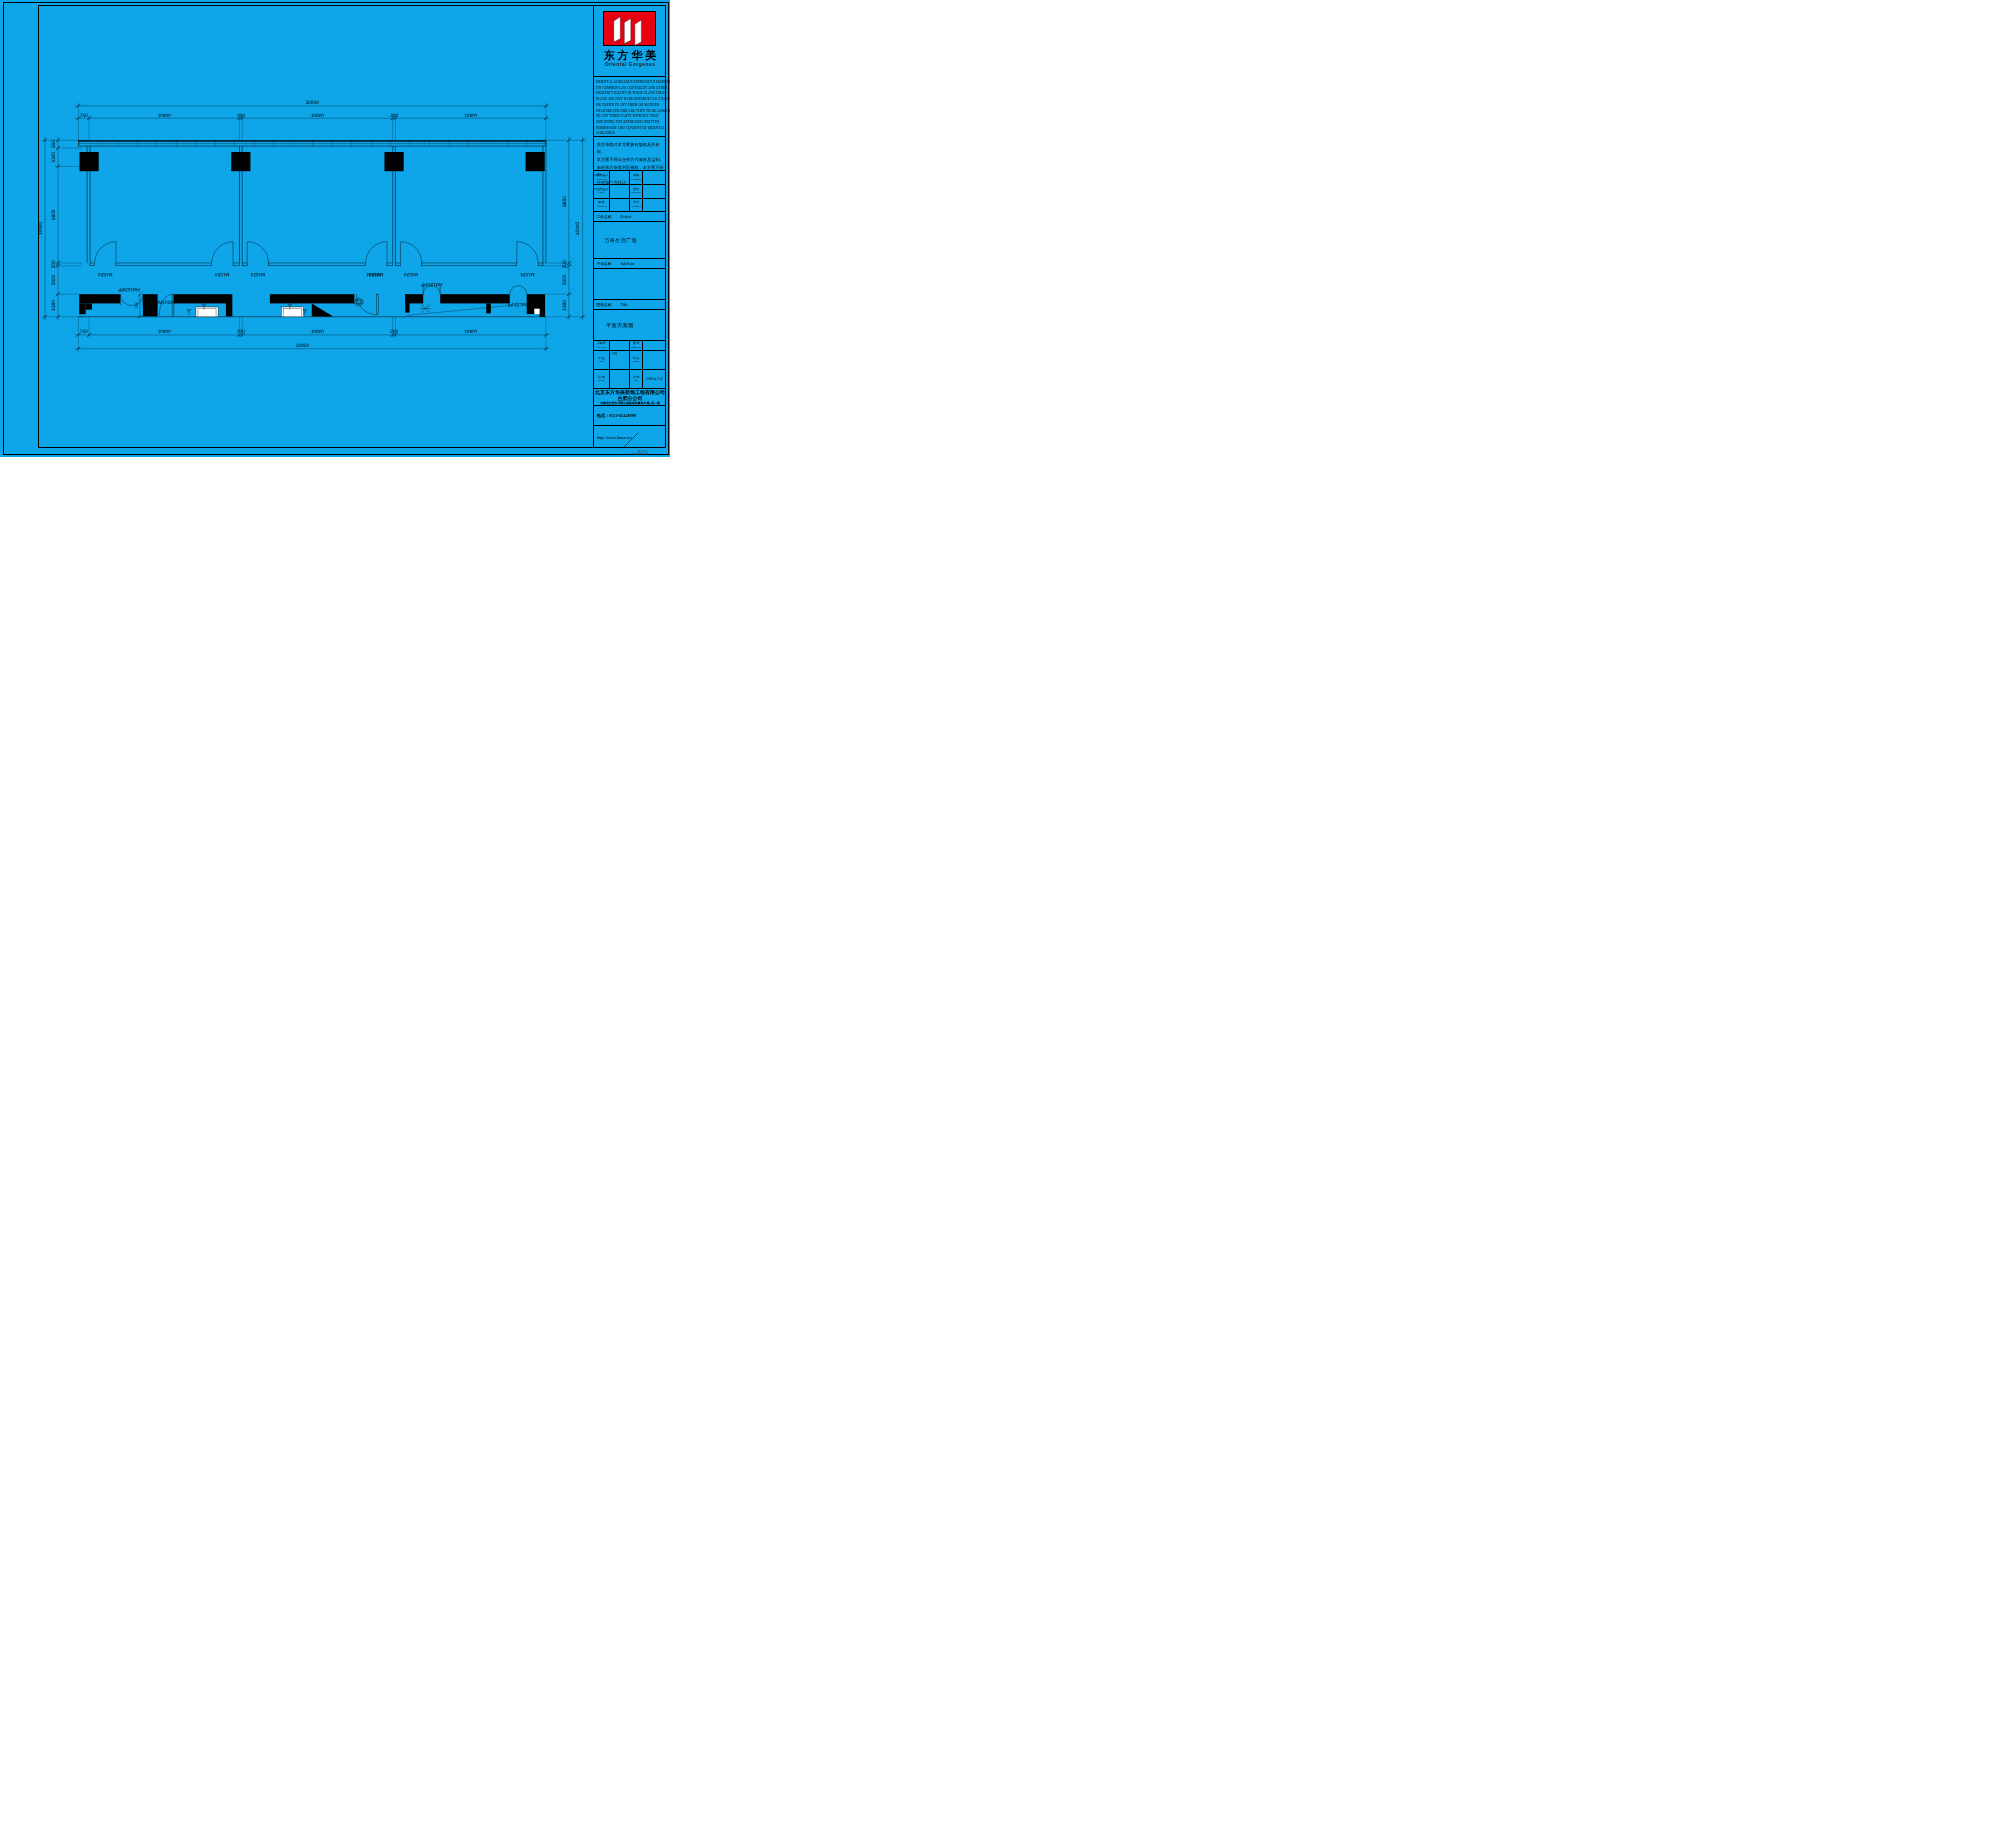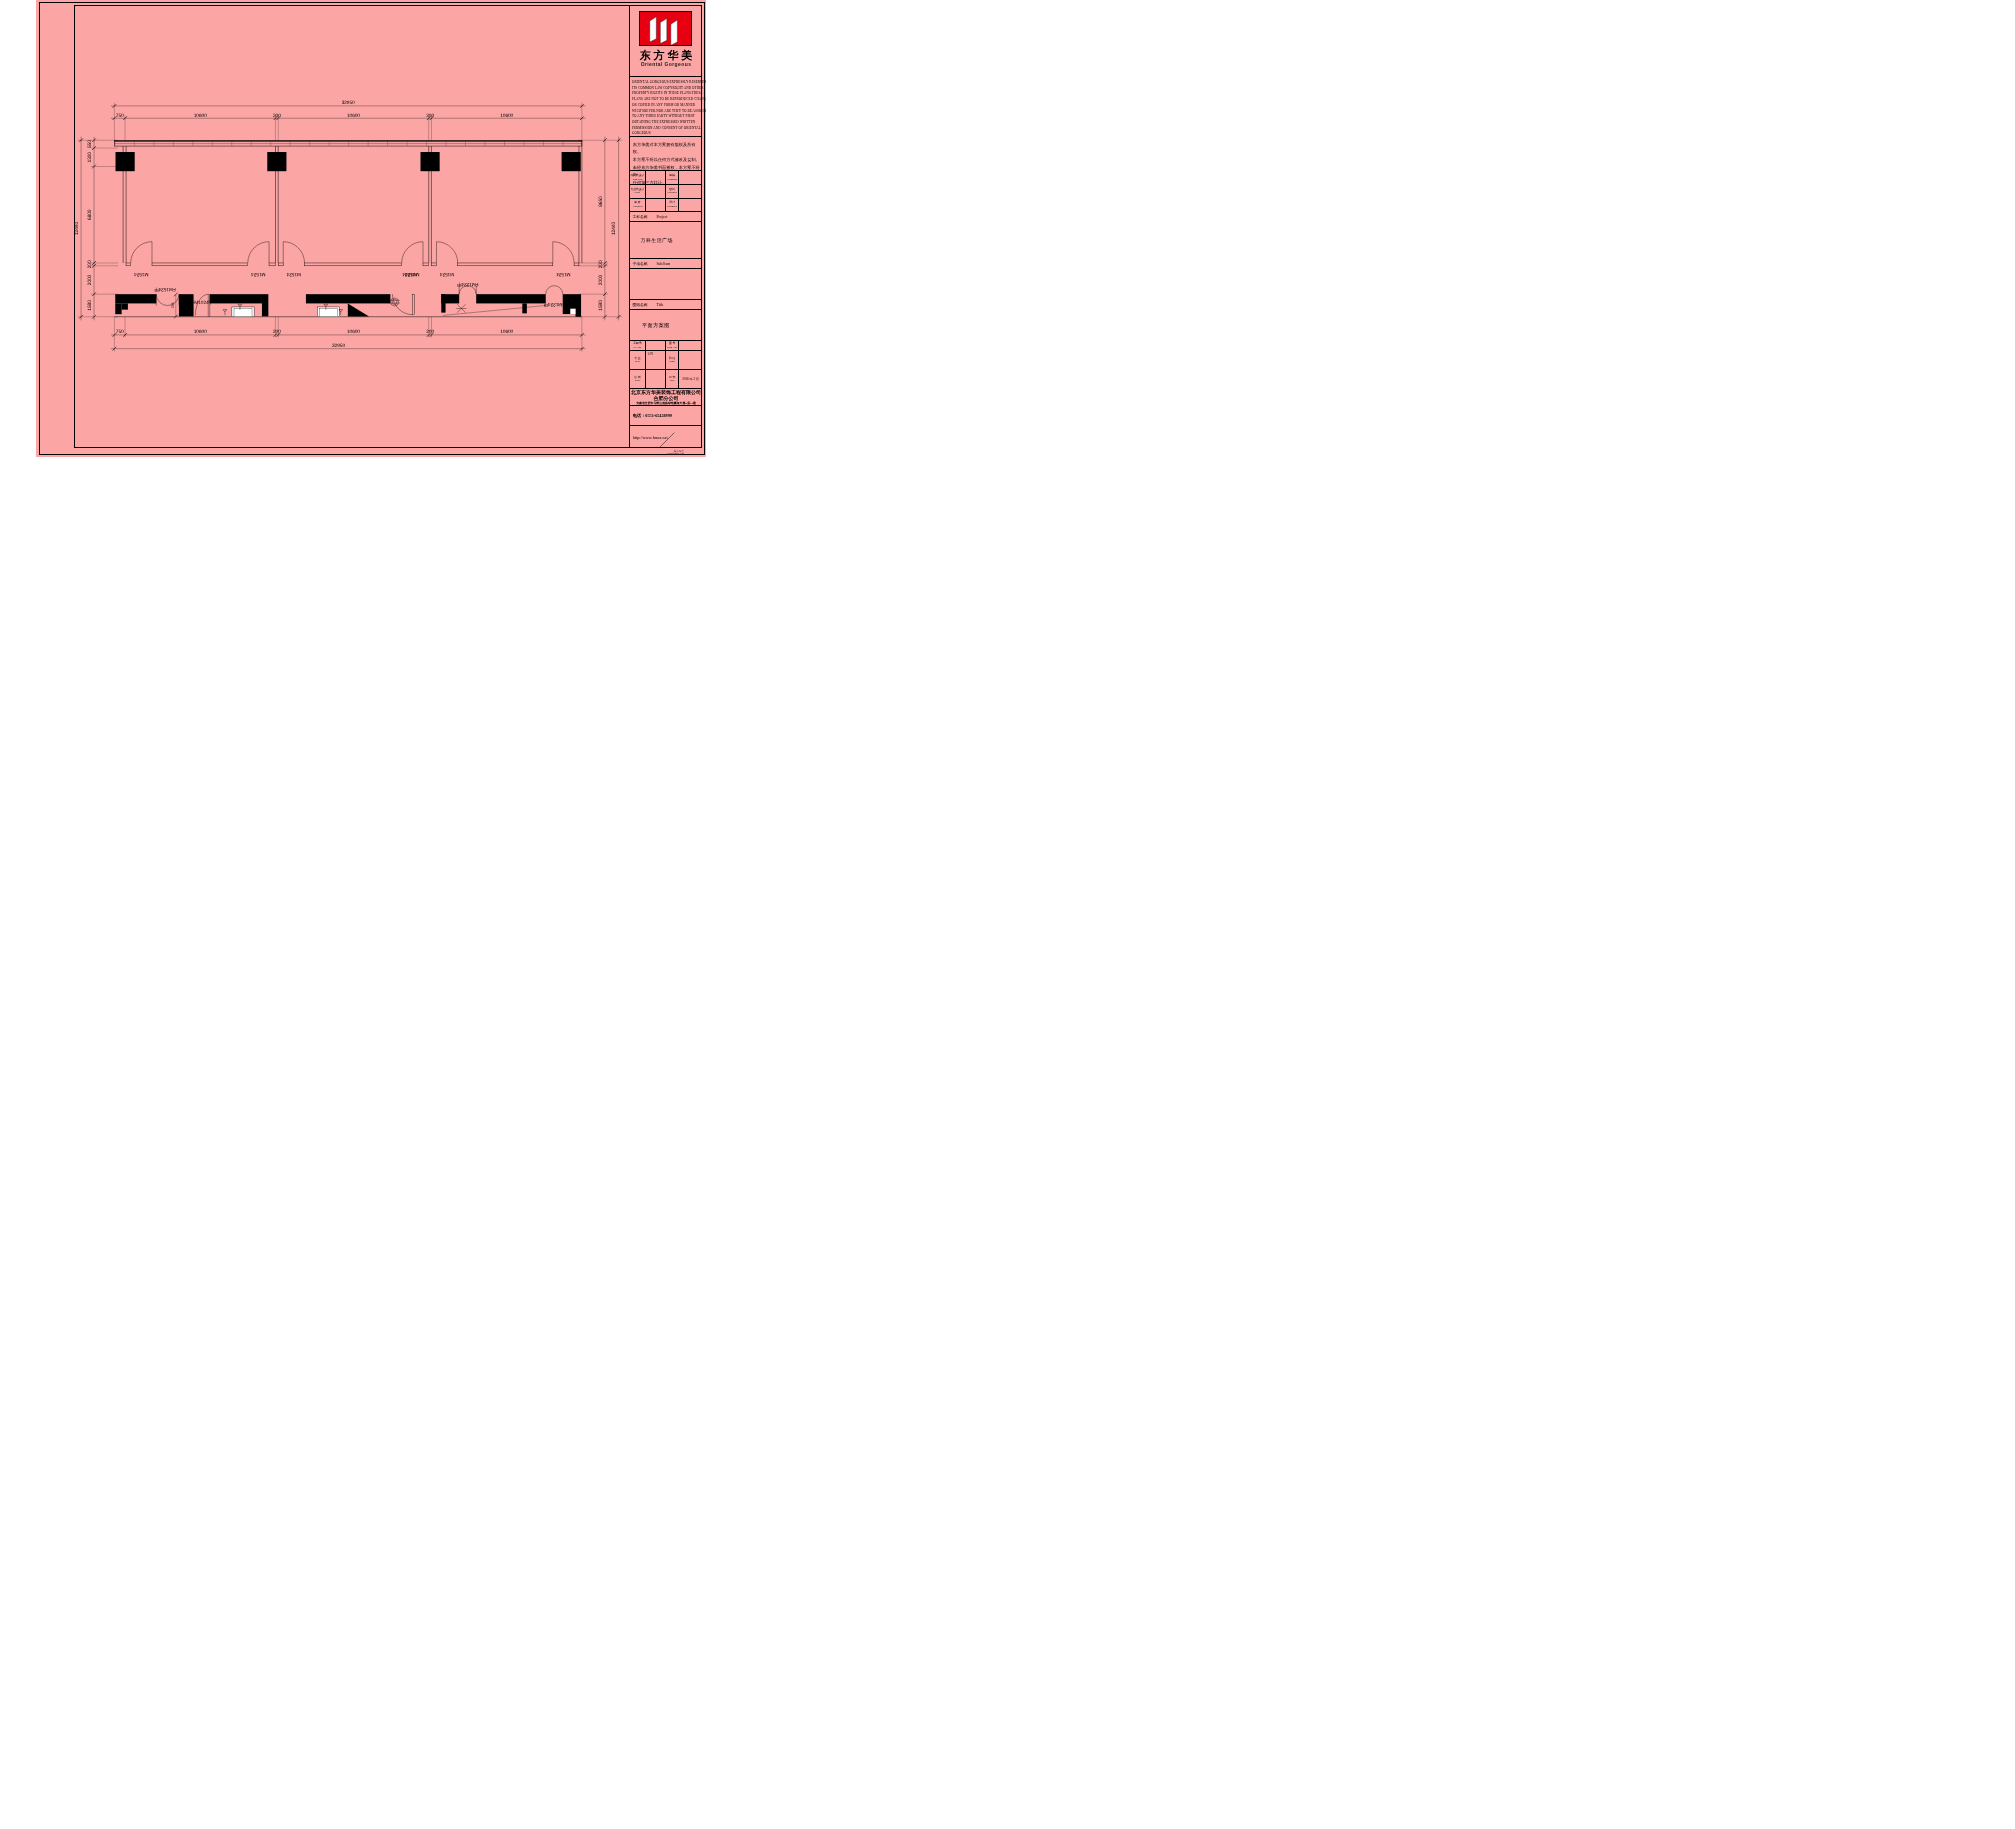--- a/index.html
+++ b/index.html
@@ -1,17 +1,17 @@
 <!DOCTYPE html>
 <html style="font-size:6.4px"><head>
 <meta charset="utf-8">
 <style>
   html,body{margin:0;padding:0;background:#fff;}
-  #sheet{position:relative;width:670px;height:457px;background:#fca5a5;overflow:hidden;
-         font-family:"Liberation Serif",serif;color:#000;margin-left:36px;}
+  #sheet{position:relative;width:670px;height:457px;background:#0ea5e9;overflow:hidden;
+         font-family:"Liberation Serif",serif;color:#000;}
   .outer{position:absolute;left:3.2px;top:2.4px;width:664px;height:451px;border:0.4px solid #000;}
   .frame{position:absolute;left:38px;top:5.2px;width:628px;height:443px;border:0.8px solid #000;box-sizing:border-box;}
   svg{position:absolute;}
   
   #tblock{position:absolute;left:593px;top:5.2px;width:73px;height:443px;border-left:0.8px solid #000;box-sizing:border-box;}
   .trow{position:absolute;left:0;width:100%;box-sizing:border-box;border-bottom:0.4px solid #000;}
   .logo-red{position:absolute;left:8.9px;top:6px;width:53px;height:35px;border:0.8px solid #000;box-sizing:border-box;}
   .logo-cn{position:absolute;left:0;top:43px;width:100%;text-align:center;font-weight:bold;
            font-size:11px;letter-spacing:2.8px;font-family:"Liberation Sans",sans-serif;text-indent:2.8px;}
   .logo-en{position:absolute;left:0;top:56px;width:100%;text-align:center;font-weight:bold;

